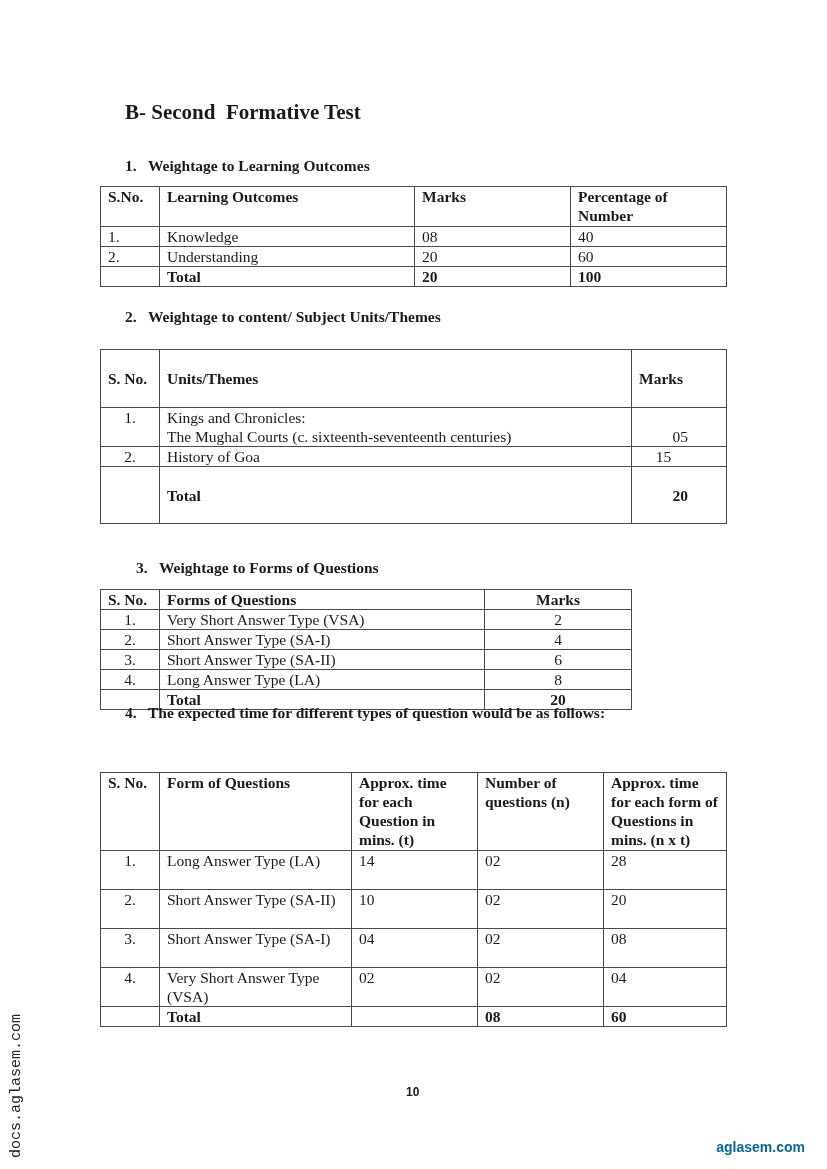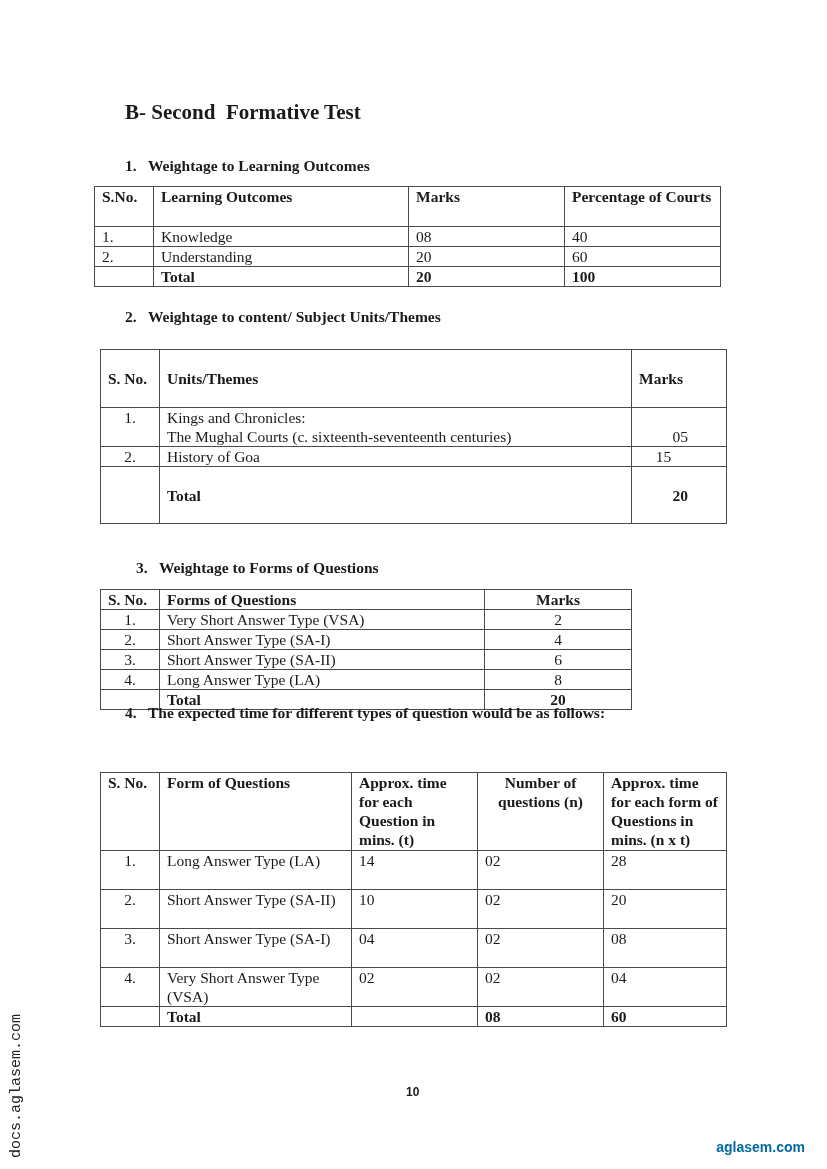--- a/index.html
+++ b/index.html
@@ -20,27 +20,27 @@
     .brand { right: 22px; top: 1139px; font-family: "Liberation Sans", "DejaVu Sans", sans-serif; font-size: 14px; font-weight: bold; color: #0369a1; }
     .side { left: 8px; top: 1158px; transform-origin: 0 0; transform: rotate(-90deg);
             font-family: "Liberation Mono", "DejaVu Sans Mono", monospace; font-size: 15px; color: #222; white-space: nowrap; }
   </style>
 </head>
 <body>
 
 <div class="abs title">B- Second  Formative Test</div>
 
 <div class="abs sec-head" style="left:125px; top:157px;">1.   Weightage to Learning Outcomes</div>
-<table style="left:94px; top:186px; width:627px;">
+<table style="left:100px; top:186px; width:627px;">
   <tbody>
       <tr style="height:40px;">
     <th style="width:44px;">S.No.</th>
     <th style="width:240px;">Learning Outcomes</th>
     <th style="width:141px;">Marks</th>
-    <th>Percentage of Courts</th>
+    <th>Percentage of Number</th>
   </tr>
   <tr>
     <td>1.</td>
     <td>Knowledge</td>
     <td>08</td>
     <td>40</td>
   </tr>
   <tr>
     <td>2.</td>
     <td>Understanding</td>
@@ -121,21 +121,21 @@
 </tbody>
   </table>
 
 <div class="abs sec-head" style="left:125px; top:704px;">4.   The expected time for different types of question would be as follows:</div>
 <table style="left:100px; top:772px; width:627px;">
   <tbody>
       <tr style="height:78px;">
     <th style="width:44px;">S. No.</th>
     <th style="width:177px;">Form of Questions</th>
     <th style="width:111px;">Approx. time for each Question in mins. (t)</th>
-    <th style="width:111px;text-align:center;">Number of questions (n)</th>
+    <th style="width:111px;">Number of questions (n)</th>
     <th>Approx. time for each form of Questions in mins. (n x t)</th>
   </tr>
   <tr style="height:39px;">
     <td class="c">1.</td>
     <td>Long Answer Type (LA)</td>
     <td>14</td>
     <td>02</td>
     <td>28</td>
   </tr>
   <tr style="height:39px;">

